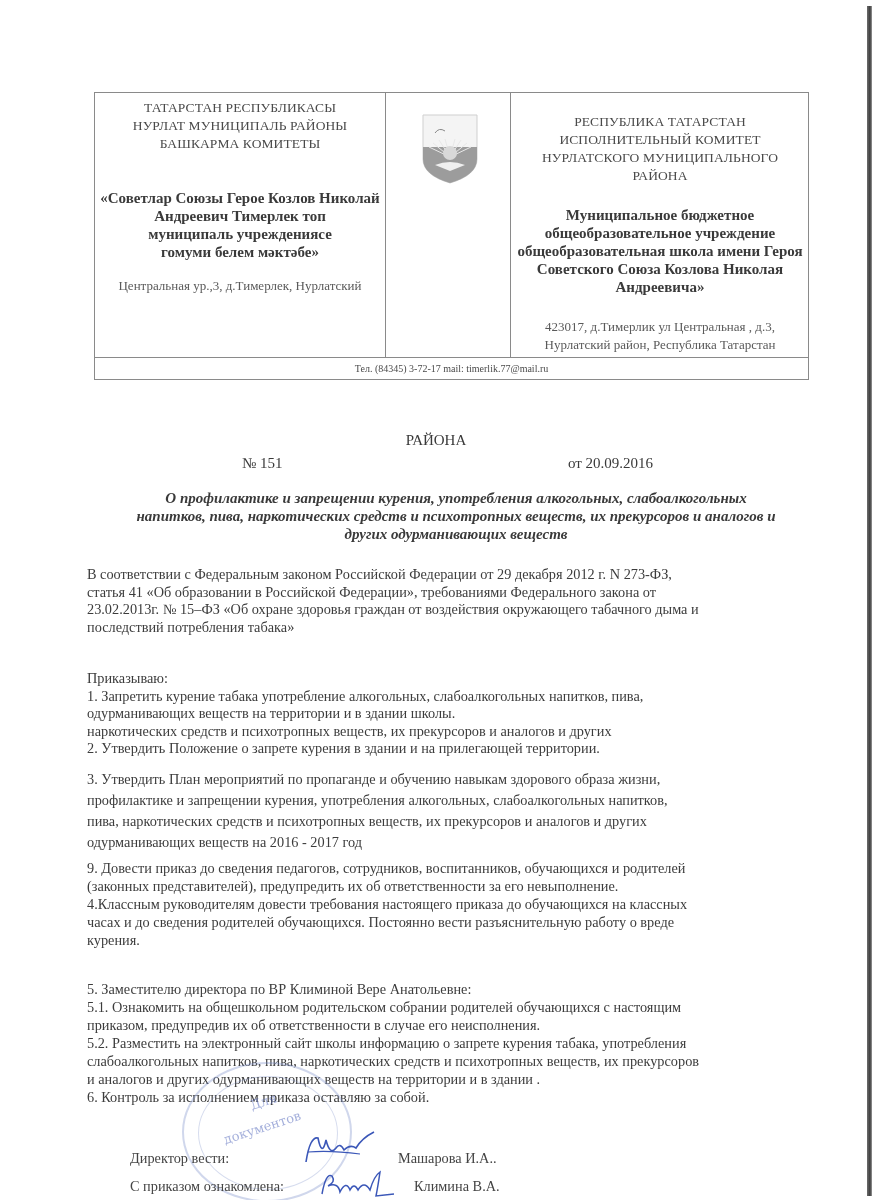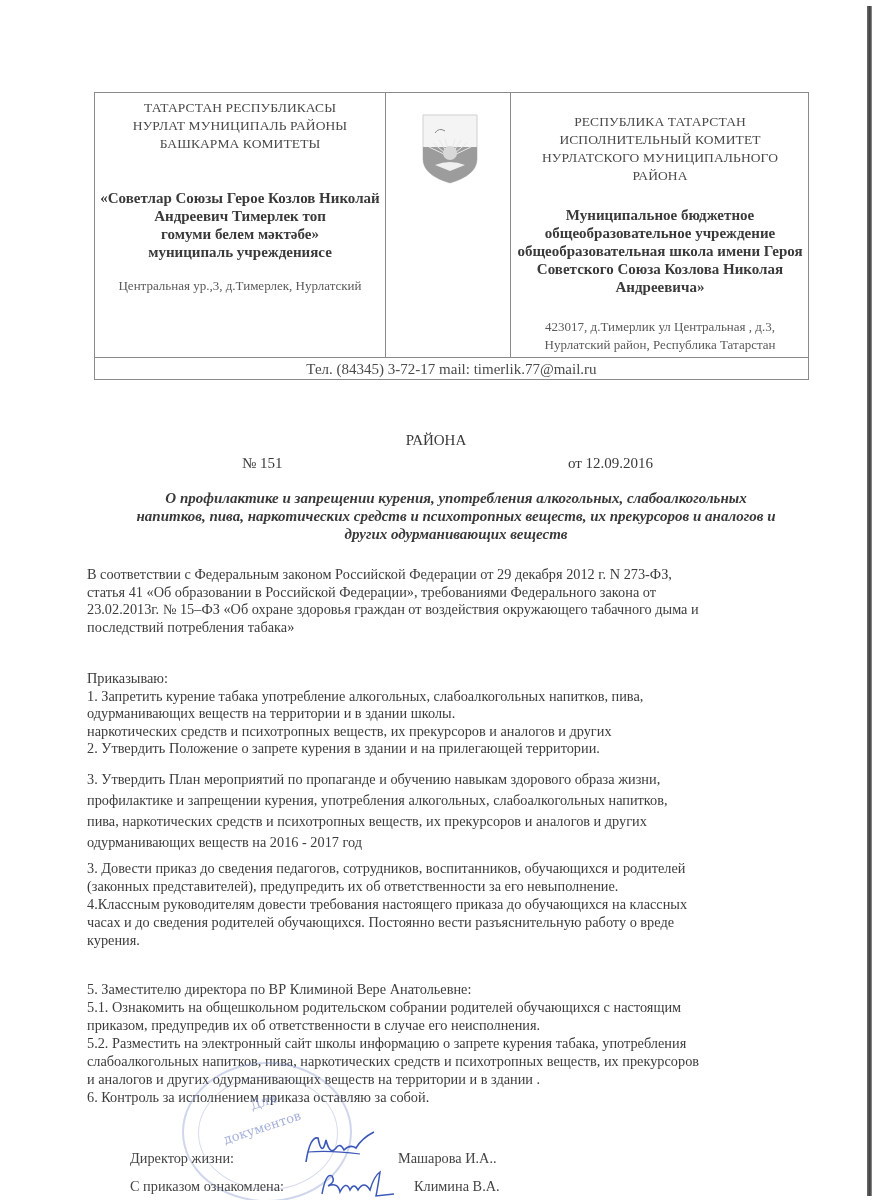--- a/index.html
+++ b/index.html
@@ -25,21 +25,21 @@
       position: absolute; left: 291px; top: 0; width: 125px; height: 264px;
       border-right: 1px solid #8a8a8a; box-sizing: border-box;
     }
     .col-right {
       position: absolute; left: 416px; top: 0; width: 298px; height: 264px;
       text-align: center; box-sizing: border-box;
     }
     .contact-row {
       position: absolute; left: 0; top: 264px; width: 100%; height: 23px;
       border-top: 1px solid #8a8a8a; text-align: center;
-      font-size: 15px; line-height: 22px; color: #4a4a4a;
+      font-size: 10px; line-height: 22px; color: #4a4a4a;
     }
     .caps { font-size: 13.5px; line-height: 18px; color: #4a4a4a; letter-spacing: 0.1px; }
     .bold-block { font-size: 15px; line-height: 18px; font-weight: bold; color: #3a3a3a; }
     .addr { font-size: 13px; line-height: 18px; color: #5a5a5a; }
     .emblem { position: absolute; left: 35px; top: 20px; width: 58px; height: 72px; }
     .order-title {
       position: absolute; left: 0; width: 872px; top: 432px; text-align: center;
       font-size: 15px; color: #3a3a3a;
     }
     .order-num { position: absolute; left: 242px; top: 455px; font-size: 15px; }
@@ -78,22 +78,22 @@
 <div class="header-table">
   <div class="col-left">
     <div class="caps" style="margin-top:6px">
       <div>ТАТАРСТАН  РЕСПУБЛИКАСЫ</div>
       <div>НУРЛАТ МУНИЦИПАЛЬ РАЙОНЫ</div>
       <div>БАШКАРМА КОМИТЕТЫ</div>
     </div>
     <div class="bold-block" style="margin-top:36px">
       <div>«Советлар Союзы Герое Козлов Николай</div>
       <div>Андреевич Тимерлек  топ</div>
+      <div>муниципаль учреждениясе</div>
       <div>гомуми белем мәктәбе»</div>
-      <div>муниципаль учреждениясе</div>
     </div>
     <div class="addr" style="margin-top:16px">
       <div>Центральная  ур.,3, д.Тимерлек, Нурлатский</div>
     </div>
   </div>
 
   <div class="col-mid">
     <svg class="emblem" viewBox="0 0 58 72">
       <path d="M2 2 H56 V46 Q56 62 29 70 Q2 62 2 46 Z" fill="#f4f4f4" stroke="#cfcfcf" stroke-width="1"></path>
       <path d="M2 34 H56 V46 Q56 62 29 70 Q2 62 2 46 Z" fill="#9c9c9c"></path>
@@ -131,21 +131,21 @@
       <div>423017, д.Тимерлик ул Центральная , д.3,</div>
       <div>Нурлатский район, Республика  Татарстан</div>
     </div>
   </div>
 
   <div class="contact-row">Тел. (84345) 3-72-17  mail: timerlik.77@mail.ru</div>
 </div>
 
 <div class="order-title">РАЙОНА</div>
 <div class="order-num">№ 151</div>
-<div class="order-date">от 12.09.2016</div>
+<div class="order-date">от 20.09.2016</div>
 
 <div class="subject">
   <div>О профилактике  и запрещении курения, употребления алкогольных, слабоалкогольных</div>
   <div>напитков, пива, наркотических средств и психотропных веществ, их прекурсоров и аналогов и</div>
   <div>других одурманивающих веществ</div>
 </div>
 
 <div class="body-text" style="top:566px">
   <p>В соответствии с Федеральным законом  Российской Федерации от 29 декабря 2012 г. N 273-ФЗ,</p>
   <p>статья 41 «Об образовании в Российской Федерации», требованиями Федерального закона от</p>
@@ -162,21 +162,21 @@
 </div>
 
 <div class="body-text" style="top:769px; line-height:21px">
   <p>3.  Утвердить План  мероприятий по пропаганде и обучению навыкам здорового образа жизни,</p>
   <p>профилактике и запрещении курения, употребления алкогольных, слабоалкогольных напитков,</p>
   <p>пива, наркотических средств и психотропных веществ, их прекурсоров и аналогов и других</p>
   <p>одурманивающих веществ на 2016 - 2017 год</p>
 </div>
 
 <div class="body-text" style="top:859px; line-height:18px">
-  <p>3. Довести приказ до сведения педагогов, сотрудников, воспитанников, обучающихся и родителей</p>
+  <p>9. Довести приказ до сведения педагогов, сотрудников, воспитанников, обучающихся и родителей</p>
   <p>(законных представителей), предупредить их об ответственности за его невыполнение.</p>
   <p>4.Классным руководителям  довести требования настоящего приказа до обучающихся на классных</p>
   <p>часах и до сведения родителей обучающихся. Постоянно вести разъяснительную работу о вреде</p>
   <p>курения.</p>
 </div>
 
 <div class="body-text" style="top:980px; line-height:18px">
   <p>5. Заместителю директора по ВР Климиной Вере Анатольевне:</p>
   <p>5.1. Ознакомить на общешкольном родительском собрании родителей   обучающихся с настоящим</p>
   <p>приказом, предупредив их об ответственности в случае его неисполнения.</p>
@@ -185,21 +185,21 @@
   <p>и аналогов и других одурманивающих веществ  на территории и в здании .</p>
   <p>6. Контроль за исполнением приказа оставляю за собой.</p>
 </div>
 
 <div class="stamp">
   <div class="stamp-inner"></div>
   <div class="stamp-text" style="left:66px; top:30px">Для</div>
   <div class="stamp-text" style="left:38px; top:56px">документов</div>
 </div>
 
-<div class="sig-row" style="left:130px; top:1150px">Директор жизни:</div>
+<div class="sig-row" style="left:130px; top:1150px">Директор вести:</div>
 <svg class="signature" style="left:300px; top:1128px" width="80" height="40" viewBox="0 0 80 40">
   <path d="M6 34 Q10 8 18 10 Q22 30 26 12 Q30 28 36 20 Q40 14 44 22 Q50 16 56 20 Q62 10 74 4" fill="none" stroke="#3b57b8" stroke-width="1.6"></path>
   <path d="M8 24 Q30 22 60 26" fill="none" stroke="#3b57b8" stroke-width="1.2"></path>
 </svg>
 <div class="sig-row" style="left:398px; top:1150px">Машарова И.А..</div>
 
 <div class="sig-row" style="left:130px; top:1178px">С приказом ознакомлена:</div>
 <svg class="signature" style="left:318px; top:1168px" width="80" height="32" viewBox="0 0 80 32">
   <path d="M4 26 Q8 4 14 8 Q18 14 10 18 Q20 14 22 24 Q28 12 32 22 Q36 14 40 22 Q46 12 52 22 Q56 8 62 4 Q60 18 58 28 L76 26" fill="none" stroke="#3b57b8" stroke-width="1.5"></path>
 </svg>

